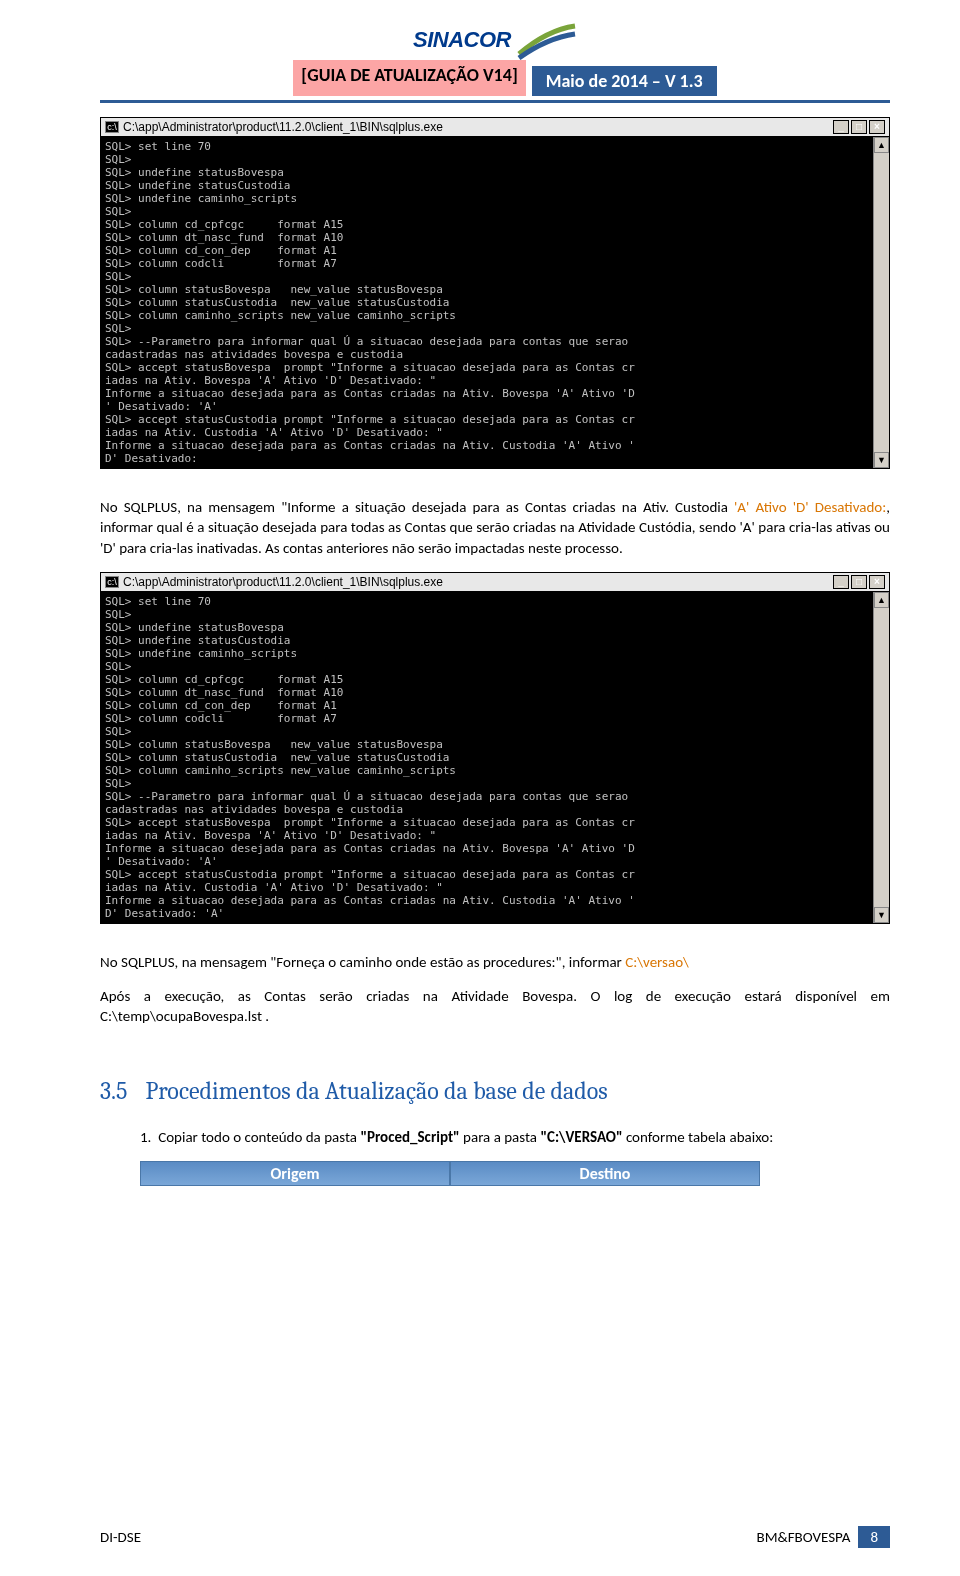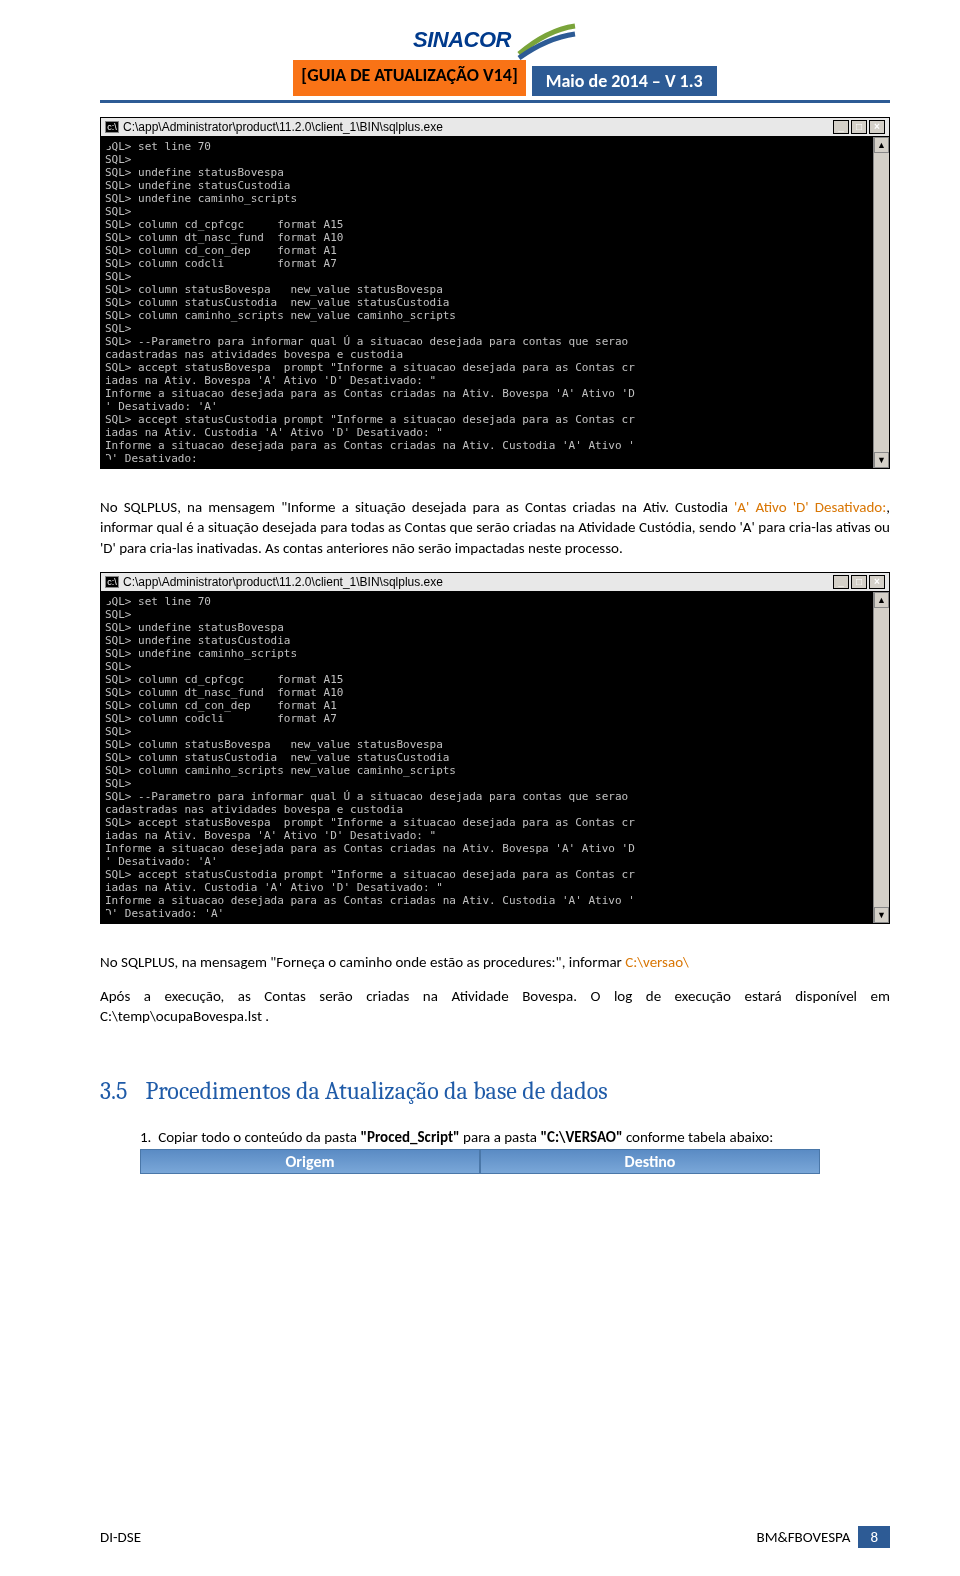--- a/index.html
+++ b/index.html
@@ -40,21 +40,21 @@
     letter-spacing: -0.5px;
   }
   .header-titles {
     display: flex;
     align-items: stretch;
     font-size: 18px;
     font-weight: bold;
   }
   .title-bracketed {
     padding: 4px 8px;
-    background: #f97316;
+    background: #fca5a5;
     margin-left: 20px;
   }
   .title-bracketed .lb { color: #000; }
   .title-bracketed .txt { color: #000; }
   .title-bracketed .rb { color: #000; }
   .title-date {
     background: #2d5b95;
     color: #fff;
     padding: 4px 14px;
     margin-left: 6px;
@@ -118,21 +118,20 @@
   .term-body {
     flex: 1;
     background: #000;
     color: #c0c0c0;
     font-family: "Lucida Console", Consolas, monospace;
     font-size: 11px;
     line-height: 13px;
     padding: 3px 4px;
     white-space: pre;
     overflow: hidden;
-    border-radius: 30px;
   }
   .term-scroll {
     width: 16px;
     background: #d4d0c8;
     border-left: 1px solid #888;
     display: flex;
     flex-direction: column;
     justify-content: space-between;
   }
   .scroll-arrow {
@@ -161,23 +160,23 @@
   .numbered-item {
     font-size: 15px;
     margin-left: 40px;
     text-indent: -22px;
     padding-left: 22px;
     line-height: 1.35;
   }
   .numbered-item .bold { font-weight: bold; }
   .od-table {
     margin-left: 40px;
-    margin-top: 2px;
-    display: flex;
-    width: 680px;
+    margin-top: 14px;
+    display: flex;
+    width: 620px;
   }
   .od-cell {
     flex: 1;
     background: linear-gradient(#5a8bc4, #7aa7d8);
     border: 1px solid #4a77a8;
     color: #fff;
     font-weight: bold;
     text-align: center;
     font-size: 16px;
     padding: 2px 0;

